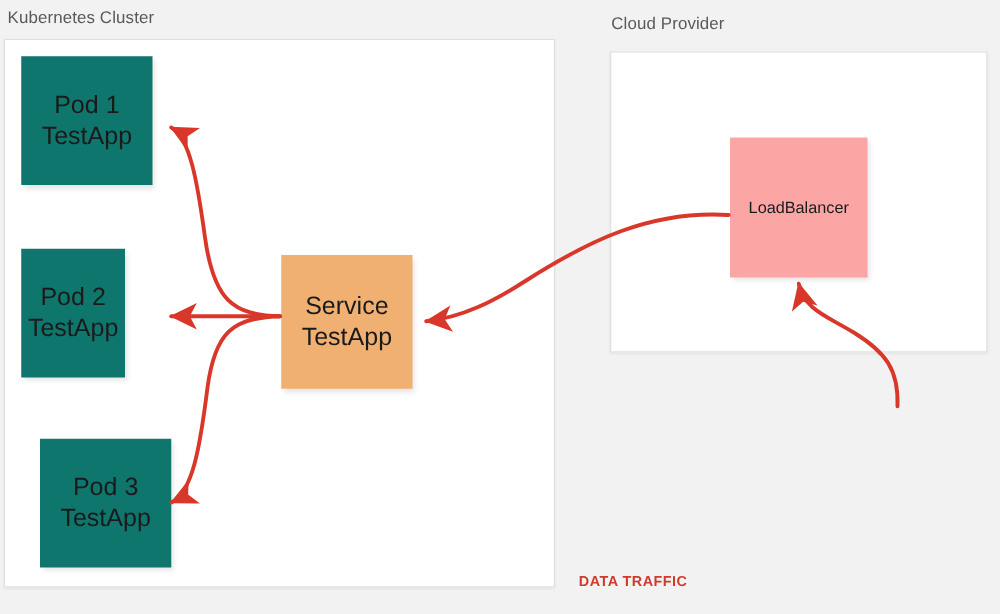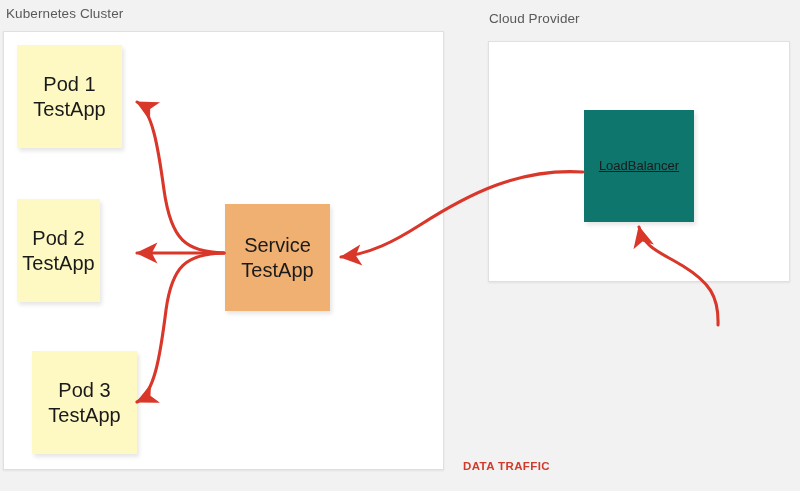--- a/index.html
+++ b/index.html
@@ -50,31 +50,30 @@
     align-items: center;
     justify-content: center;
     text-align: center;
     color: #1a1a1a;
     box-shadow: 2px 3px 4px rgba(0,0,0,0.10);
     line-height: 1.22;
   }
   .node .line { display: block; white-space: nowrap; }
 
   .node.pod {
-    background: #fef9c3;
+    background: #0f766e;
     font-size: 20px;
   }
   .node.service {
     background: #f0b072;
     font-size: 20px;
   }
   .node.lb {
-    background: #0f766e;
+    background: #fca5a5;
     font-size: 13px;
-    text-decoration: underline;
   }
   .node.extapp {
     background: #84dd94;
     font-size: 20px;
   }
 
   
   #arrows {
     position: absolute;
     left: 0; top: 0;

